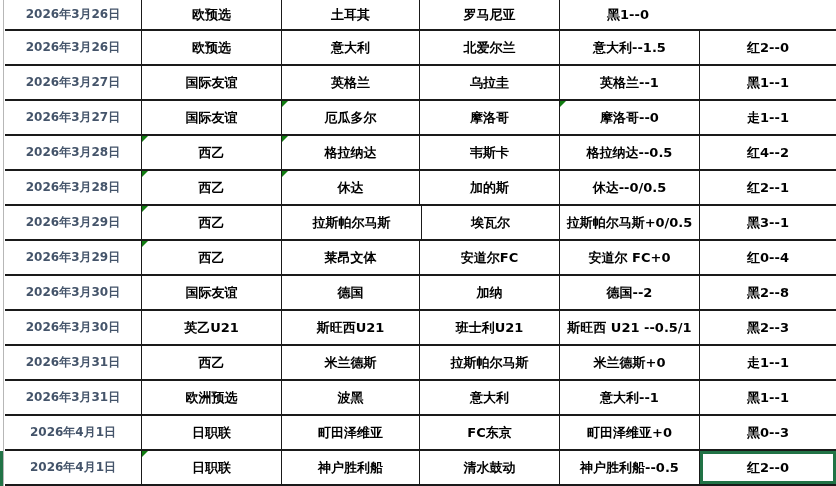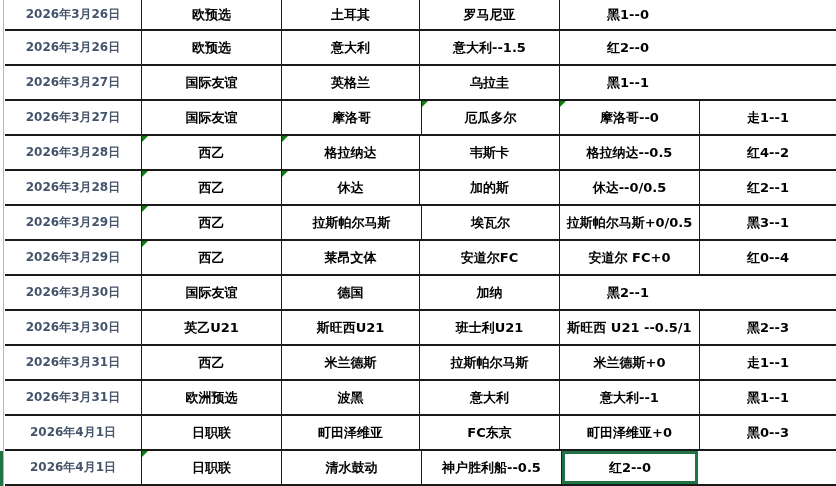--- a/index.html
+++ b/index.html
@@ -64,35 +64,37 @@
     <div class="cell c-date">2026年3月26日</div>
     <div class="cell c-league">欧预选</div>
     <div class="cell c-home">土耳其</div>
     <div class="cell c-away">罗马尼亚</div>
     <div class="cell c-result">黑1--0</div>
   </div>
       <div class="row">
     <div class="cell c-date">2026年3月26日</div>
     <div class="cell c-league">欧预选</div>
     <div class="cell c-home">意大利</div>
+    <div class="cell c-away">北爱尔兰</div>
     <div class="cell c-handicap">意大利--1.5</div>
     <div class="cell c-result">红2--0</div>
   </div>
       <div class="row">
     <div class="cell c-date">2026年3月27日</div>
     <div class="cell c-league">国际友谊</div>
     <div class="cell c-home">英格兰</div>
     <div class="cell c-away">乌拉圭</div>
+    <div class="cell c-handicap">英格兰--1</div>
     <div class="cell c-result">黑1--1</div>
   </div>
       <div class="row">
     <div class="cell c-date">2026年3月27日</div>
     <div class="cell c-league">国际友谊</div>
+    <div class="cell c-home marked">厄瓜多尔</div>
     <div class="cell c-away">摩洛哥</div>
-    <div class="cell c-home marked">厄瓜多尔</div>
     <div class="cell c-handicap marked">摩洛哥--0</div>
     <div class="cell c-result">走1--1</div>
   </div>
       <div class="row">
     <div class="cell c-date">2026年3月28日</div>
     <div class="cell c-league marked">西乙</div>
     <div class="cell c-home marked">格拉纳达</div>
     <div class="cell c-away">韦斯卡</div>
     <div class="cell c-handicap">格拉纳达--0.5</div>
     <div class="cell c-result">红4--2</div>
@@ -119,21 +121,22 @@
     <div class="cell c-home">莱昂文体</div>
     <div class="cell c-away">安道尔FC</div>
     <div class="cell c-handicap">安道尔 FC+0</div>
     <div class="cell c-result">红0--4</div>
   </div>
       <div class="row">
     <div class="cell c-date">2026年3月30日</div>
     <div class="cell c-league">国际友谊</div>
     <div class="cell c-home">德国</div>
     <div class="cell c-away">加纳</div>
-    <div class="cell c-result">黑2--1</div>
+    <div class="cell c-handicap">德国--2</div>
+    <div class="cell c-result">黑2--8</div>
   </div>
       <div class="row">
     <div class="cell c-date">2026年3月30日</div>
     <div class="cell c-league">英乙U21</div>
     <div class="cell c-home">斯旺西U21</div>
     <div class="cell c-away">班士利U21</div>
     <div class="cell c-handicap">斯旺西 U21 --0.5/1</div>
     <div class="cell c-result">黑2--3</div>
   </div>
       <div class="row">
@@ -156,18 +159,19 @@
     <div class="cell c-date">2026年4月1日</div>
     <div class="cell c-league">日职联</div>
     <div class="cell c-home">町田泽维亚</div>
     <div class="cell c-away">FC东京</div>
     <div class="cell c-handicap">町田泽维亚+0</div>
     <div class="cell c-result">黑0--3</div>
   </div>
       <div class="row active-row">
     <div class="cell c-date">2026年4月1日</div>
     <div class="cell c-league marked">日职联</div>
+    <div class="cell c-home">神户胜利船</div>
     <div class="cell c-away">清水鼓动</div>
     <div class="cell c-handicap">神户胜利船--0.5</div>
     <div class="cell c-result active-cell">红2--0</div>
   </div>
     </div>
 </div>
 
 </body></html>

